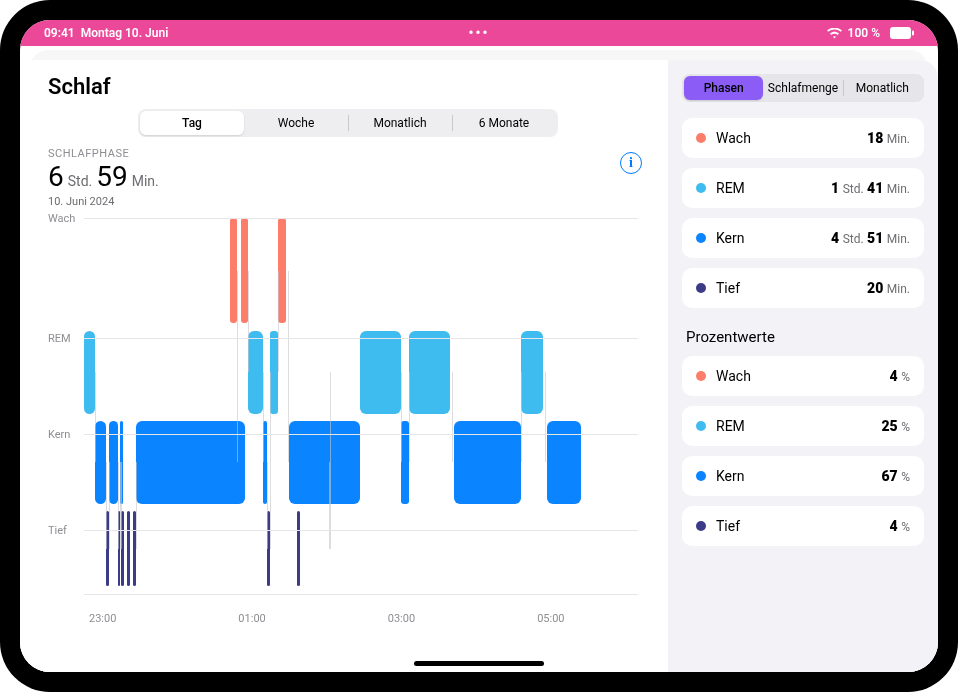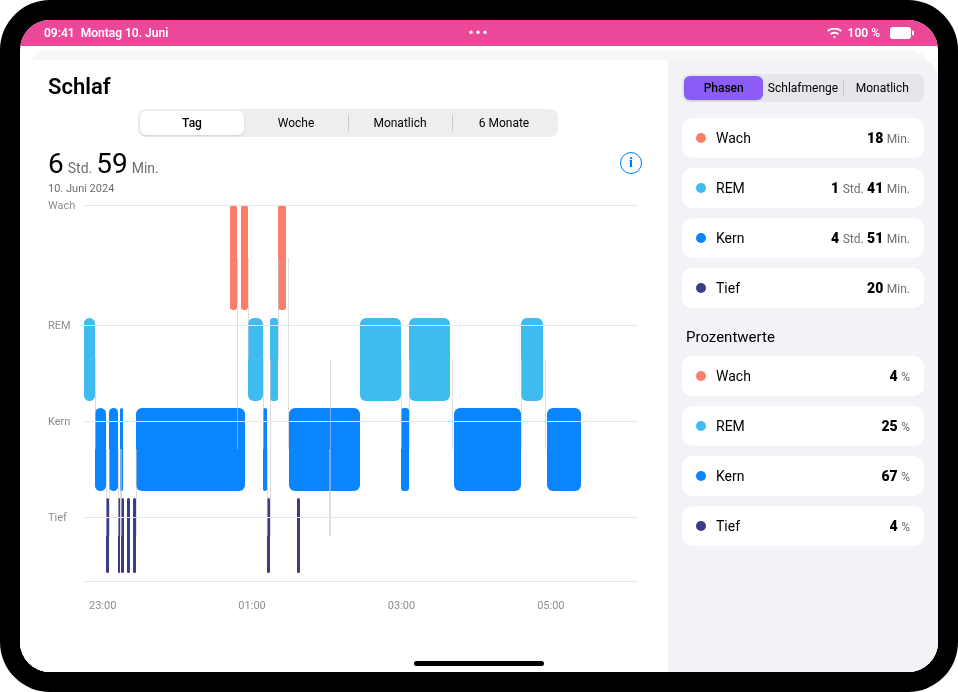--- a/index.html
+++ b/index.html
@@ -248,20 +248,21 @@
         <div class="title-row">Schlaf</div>
 
         <div class="segmented" id="range-seg">
             <div class="seg active">Tag</div>
             <div class="seg">Woche</div>
             <div class="seg">Monatlich</div>
             <div class="seg">6 Monate</div>
           </div>
 
         <div class="phase-header">
+          <div class="lbl">SCHLAFPHASE</div>
           <div class="val">
             <span class="bignum">6</span>
             <span class="unit">Std.</span>
             <span class="bignum">59</span>
             <span class="unit">Min.</span>
           </div>
           <div class="date">10. Juni 2024</div>
         </div>
 
         <div class="info-btn">i</div>

